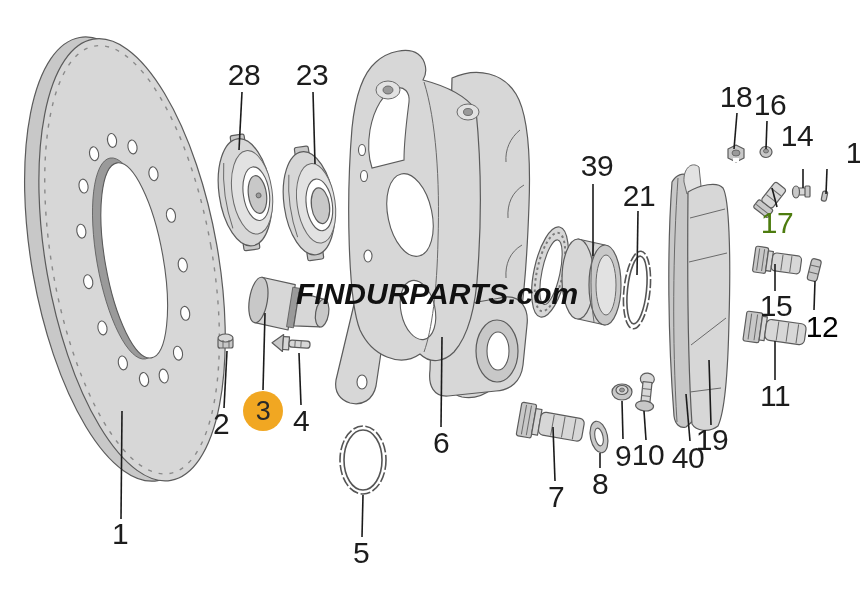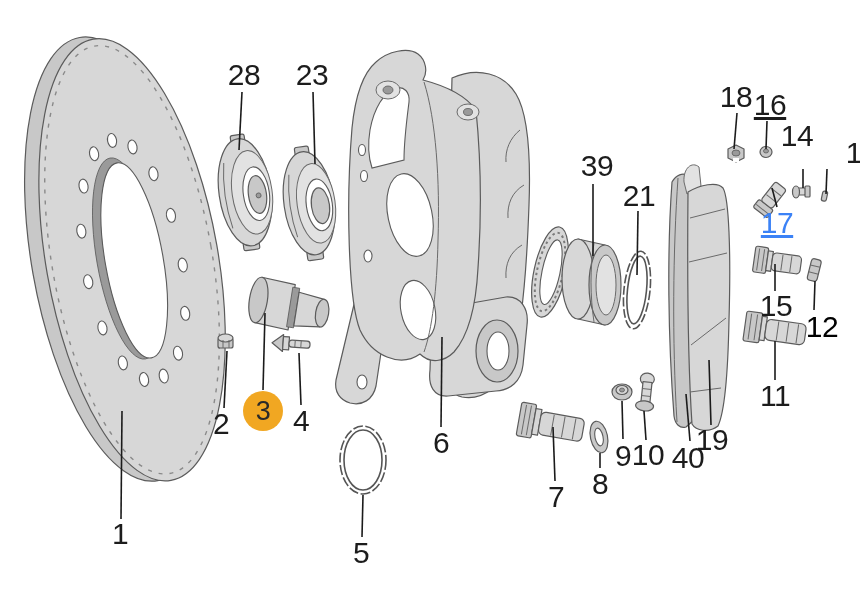--- a/index.html
+++ b/index.html
@@ -279,39 +279,40 @@
       <line x1="777" y1="207" x2="772" y2="188" stroke="#1b1b1b" stroke-width="1.6"></line>
       <line x1="737" y1="113" x2="734" y2="149" stroke="#1b1b1b" stroke-width="1.6"></line>
       <line x1="711" y1="425" x2="709" y2="360" stroke="#1b1b1b" stroke-width="1.6"></line>
       <line x1="690" y1="441" x2="686" y2="394" stroke="#1b1b1b" stroke-width="1.6"></line>
       <line x1="638" y1="211" x2="637" y2="275" stroke="#1b1b1b" stroke-width="1.6"></line>
       <line x1="593" y1="184" x2="593" y2="256" stroke="#1b1b1b" stroke-width="1.6"></line>
       <line x1="313" y1="92" x2="315" y2="164" stroke="#1b1b1b" stroke-width="1.6"></line>
       <line x1="242" y1="92" x2="239" y2="150" stroke="#1b1b1b" stroke-width="1.6"></line>
     </svg>
 
+  <div class="watermark">FINDURPARTS.com</div>
 
   <div id="callouts">
       <div class="callout" style="left: 120px; top: 534px; color: rgb(28, 28, 28);">1</div>
       <div class="callout" style="left: 221px; top: 424px; color: rgb(28, 28, 28);">2</div>
       <div class="callout highlighted" style="left: 263px; top: 411px; background: rgb(241, 167, 34); color: rgb(42, 42, 42);">3</div>
       <div class="callout" style="left: 301px; top: 421px; color: rgb(28, 28, 28);">4</div>
       <div class="callout" style="left: 361px; top: 553px; color: rgb(28, 28, 28);">5</div>
       <div class="callout" style="left: 441px; top: 443px; color: rgb(28, 28, 28);">6</div>
       <div class="callout" style="left: 556px; top: 497px; color: rgb(28, 28, 28);">7</div>
       <div class="callout" style="left: 600px; top: 484px; color: rgb(28, 28, 28);">8</div>
       <div class="callout" style="left: 623px; top: 456px; color: rgb(28, 28, 28);">9</div>
       <div class="callout" style="left: 648px; top: 455px; color: rgb(28, 28, 28);">10</div>
       <div class="callout" style="left: 775px; top: 396px; color: rgb(28, 28, 28);">11</div>
       <div class="callout" style="left: 822px; top: 327px; color: #000000;">12</div>
       <div class="callout" style="left: 862px; top: 153px; color: rgb(28, 28, 28);">13</div>
       <div class="callout" style="left: 797px; top: 136px; color: rgb(28, 28, 28);">14</div>
       <div class="callout" style="left: 776px; top: 306px; color: rgb(28, 28, 28); text-align: right;">15</div>
-      <div class="callout" style="left: 770px; top: 105px; color: rgb(28, 28, 28); text-decoration: underline;">16</div>
-      <div class="callout" style="left: 777px; top: 223px; color: #3b82f6; text-decoration: underline;">17</div>
+      <div class="callout" style="left: 770px; top: 105px; color: rgb(28, 28, 28);">16</div>
+      <div class="callout" style="left: 777px; top: 223px; color: #4d7c0f;">17</div>
       <div class="callout" style="left: 736px; top: 97px; color: rgb(28, 28, 28);">18</div>
       <div class="callout" style="left: 712px; top: 440px; color: rgb(28, 28, 28);">19</div>
       <div class="callout" style="left: 688px; top: 458px; color: rgb(28, 28, 28);">40</div>
       <div class="callout" style="left: 639px; top: 196px; color: rgb(28, 28, 28);">21</div>
       <div class="callout" style="left: 597px; top: 166px; color: rgb(28, 28, 28);">39</div>
       <div class="callout" style="left: 312px; top: 75px; color: rgb(28, 28, 28);">23</div>
       <div class="callout" style="left: 244px; top: 75px; color: rgb(28, 28, 28);">28</div>
     </div>
 
 </div>

